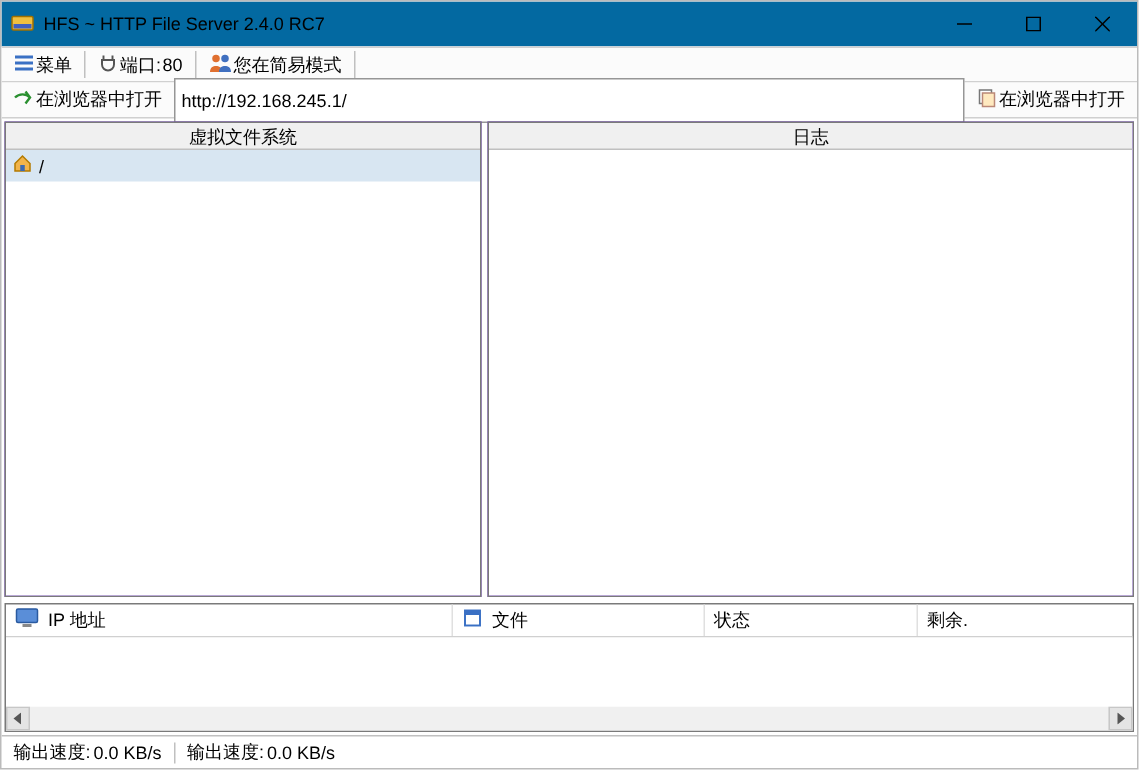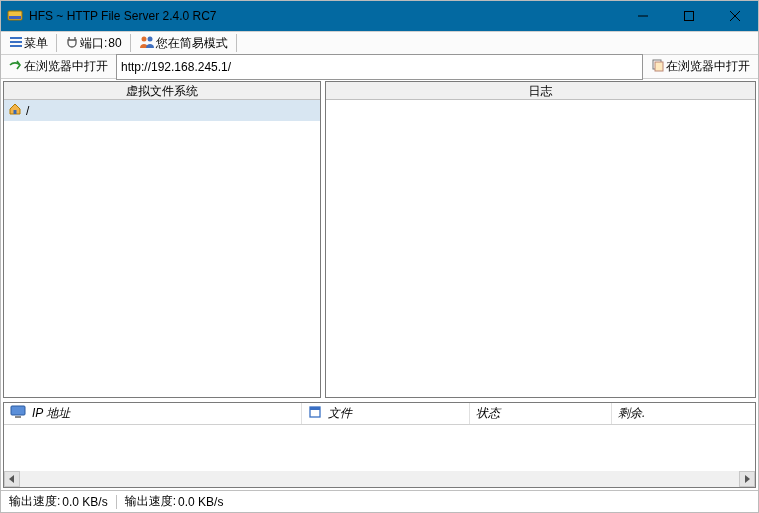--- a/index.html
+++ b/index.html
@@ -43,23 +43,23 @@
 
 .addrbar {
   height: 24px;
   display: flex; align-items: center;
   border-bottom: 1px solid #d0d0d0;
   background: #fbfbfb;
   padding: 0 2px;
   gap: 2px;
 }
 .urlinput {
-  flex: 1; height: 14px;
+  flex: 1; height: 30px;
   border: 1px solid #969696;
-  padding: 12px 4px;
+  padding: 0 4px;
   font-family: "Segoe UI", Tahoma, sans-serif;
   font-size: 12px;
 }
 
 .mainarea {
   flex: 1; display: flex;
   height: 286px;
 }
 .panel {
   display: flex; flex-direction: column;
@@ -93,21 +93,20 @@
 .grid-headers {
   height: 22px;
   display: flex; align-items: stretch;
   border-bottom: 1px solid #d0d0d0;
 }
 .gh {
   display: flex; align-items: center;
   border-right: 1px solid #e0e0e0;
   padding: 0 6px;
   gap: 6px;
-  font-style: italic;
 }
 .gh:last-child { border-right: none; }
 .grid-body { flex: 1; position: relative; background: #fff; }
 .hscroll {
   height: 16px;
   background: #f0f0f0;
   display: flex;
 }
 .hscroll .arrow { width: 16px; height: 16px; background: #e4e4e4; display: flex; align-items: center; justify-content: center; border: 1px solid #c7c7c7; }
 .hscroll .track { flex: 1; }

